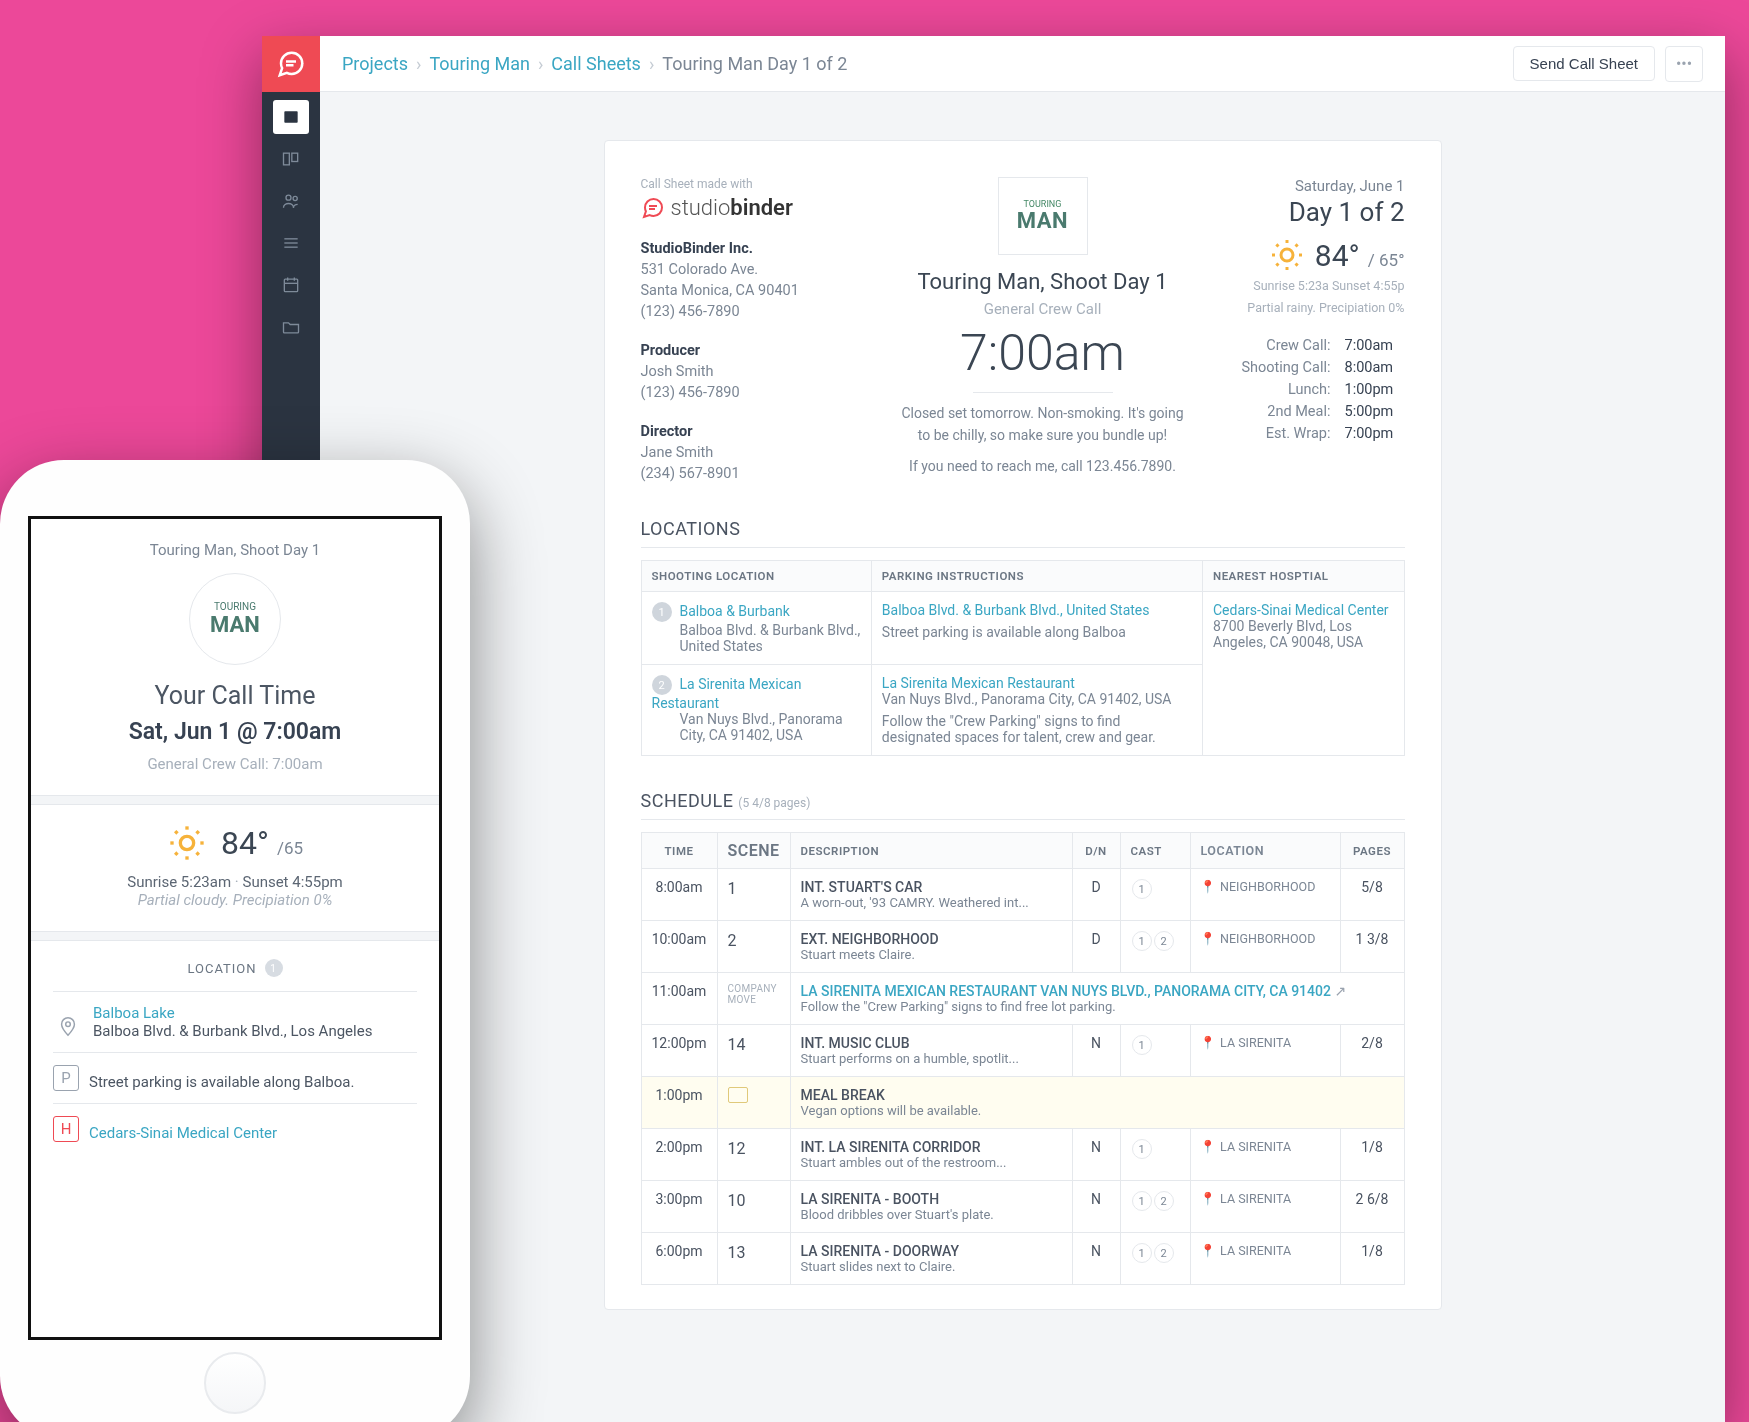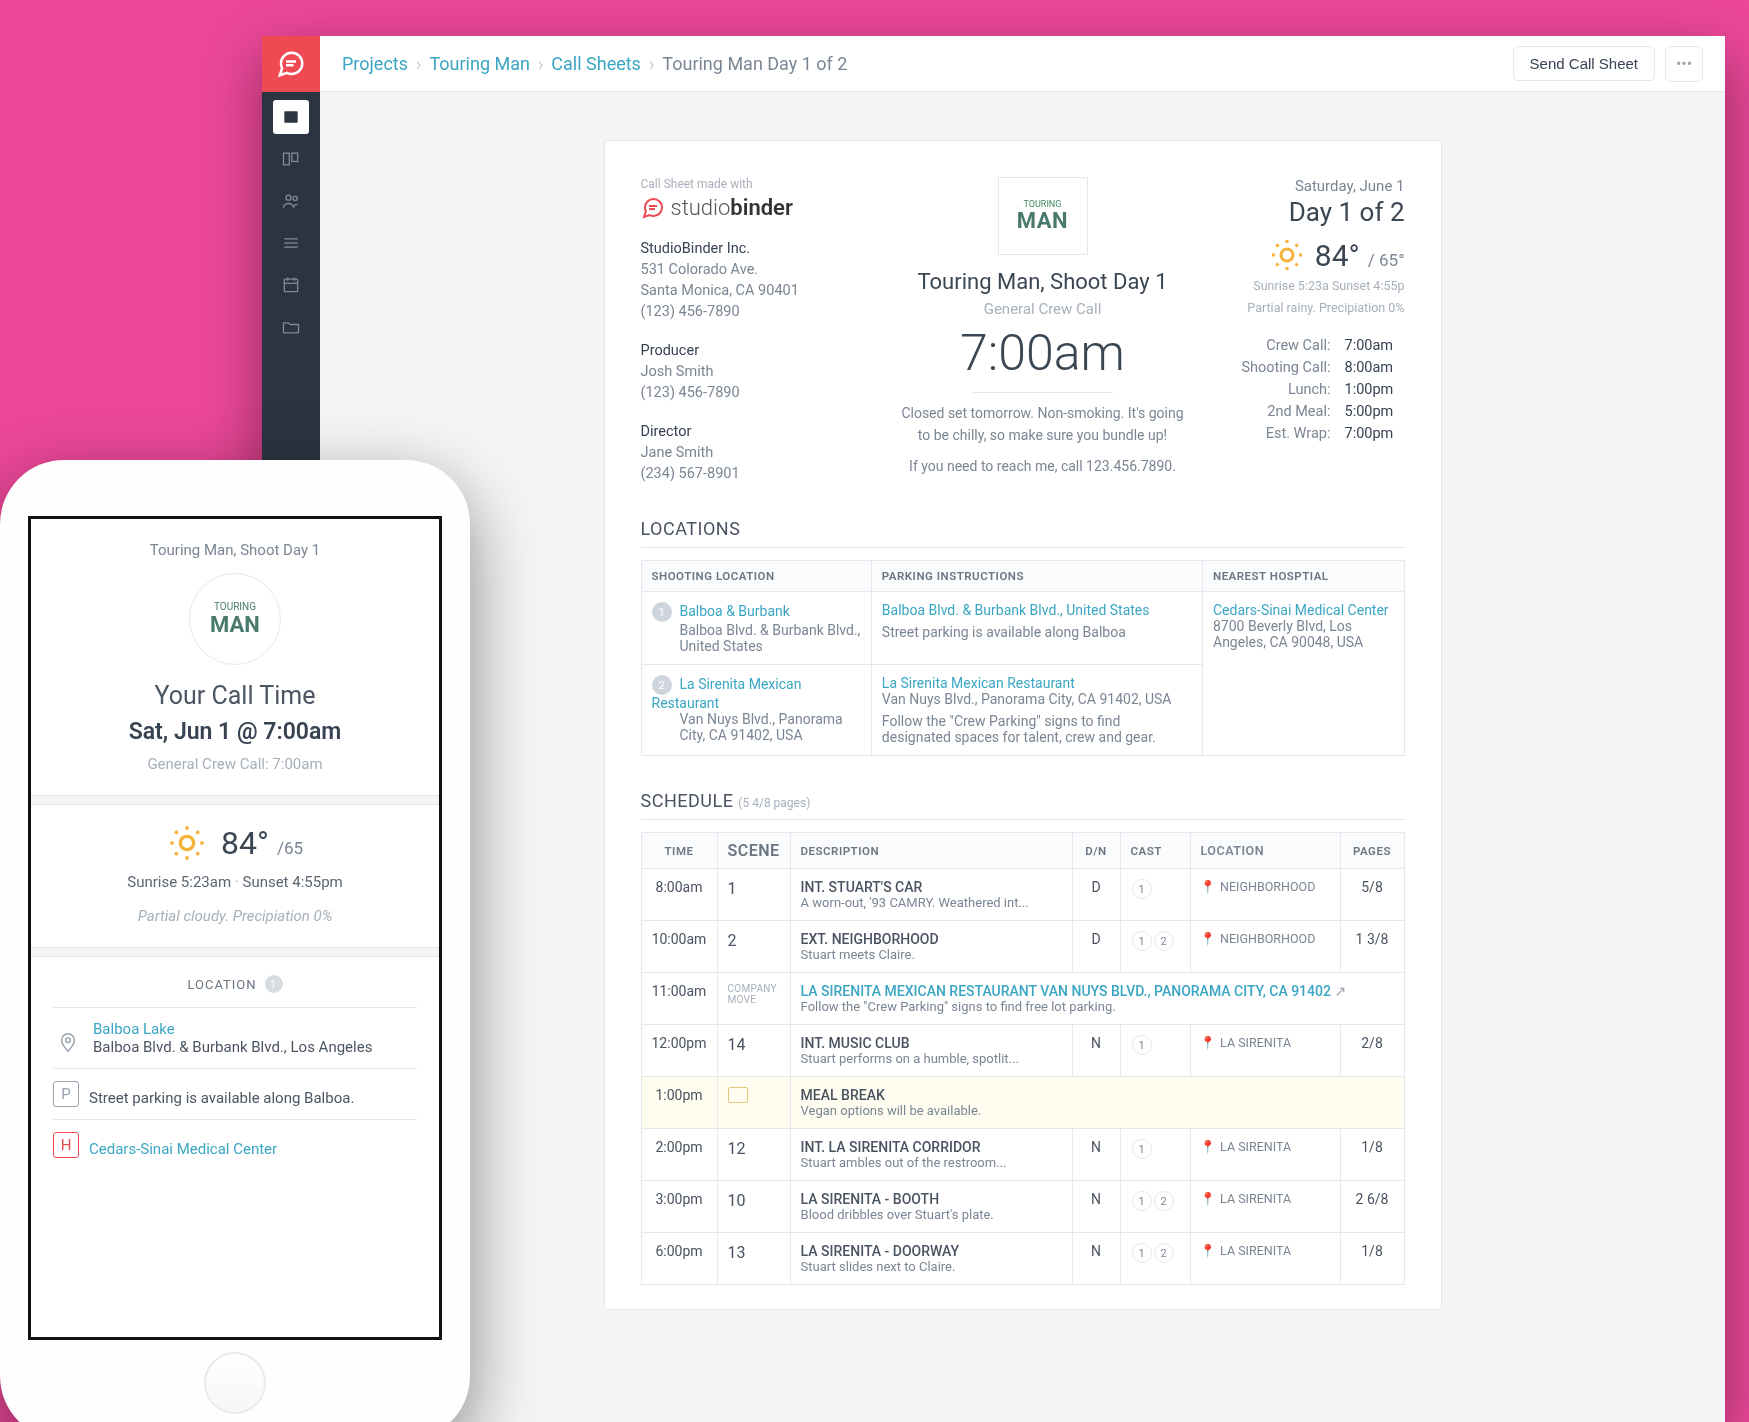--- a/index.html
+++ b/index.html
@@ -42,21 +42,21 @@
 .sheet{margin:48px auto 0;width:838px;background:#fff;border:1px solid var(--line);border-radius:4px;padding:36px 36px 24px}
 
 .headgrid{display:grid;grid-template-columns:260px 1fr 220px;}
 
 .madewith{font-size:12px;color:var(--ink-softer)}
 .sb-logo{display:flex;align-items:center;gap:6px;font-size:22px;margin-top:4px}
 .sb-logo .chaticon{width:24px;height:24px;color:var(--accent)}
 .sb-logo .thin{font-weight:300;color:#555}
 .sb-logo .bold{font-weight:600;color:#333}
 .block{margin-top:18px;font-size:14.5px;line-height:1.45}
-.block .label{font-weight:400}
+.block .label{font-weight:700}
 .block .sub{color:var(--ink-soft)}
 
 .center{text-align:center}
 .poster{margin:0 auto;width:90px;height:78px;border:1px solid var(--line);display:flex;align-items:center;justify-content:center;font-size:11px;color:#5a8;line-height:1.05}
 .poster .t1{font-size:9px;color:#486}
 .poster .t2{font-size:22px;font-weight:700;letter-spacing:.5px;color:#4a7a6e}
 .shoottitle{margin-top:14px;font-size:22px;color:#3b4653}
 .crewcall{margin-top:6px;color:var(--ink-softer);font-size:15px}
 .bigtime{font-size:50px;font-weight:300;margin-top:6px;color:#3b4653}
 .centerhr{width:140px;border-top:1px solid var(--line);margin:10px auto}
@@ -113,21 +113,21 @@
 .pposter .t1{font-size:10px}
 .pposter .t2{font-size:22px;font-weight:700}
 .yct{font-size:25px;color:#4c5663}
 .ydt{font-size:23px;font-weight:600;margin-top:8px}
 .ygc{color:var(--ink-softer);font-size:15px;margin-top:10px;padding-bottom:22px}
 .pdiv{height:10px;background:var(--bg);border-top:1px solid var(--line);border-bottom:1px solid var(--line);margin:0 -22px}
 .pweather{display:flex;align-items:center;justify-content:center;gap:14px;padding-top:18px}
 .pweather .hi{font-size:32px}
 .psun{font-size:15px;color:#5c6673;margin-top:10px}
 .psun .dot{color:var(--ink-softer)}
-.pcloud{font-size:15px;font-style:italic;color:var(--ink-softer);margin-top:16px;padding-bottom:22px}
+.pcloud{font-size:15px;font-style:italic;color:var(--ink-softer);margin-top:0;padding-bottom:22px}
 .ploctitle{font-size:13px;letter-spacing:1px;color:#6b7683;display:flex;align-items:center;justify-content:center;gap:8px;padding-top:18px;padding-bottom:14px}
 .ploctitle .badge{display:inline-flex;width:18px;height:18px;border-radius:50%;background:#d7dce2;color:#fff;font-size:10px;align-items:center;justify-content:center}
 .prow{display:flex;align-items:flex-end;gap:10px;padding:12px 0;border-top:1px solid var(--line);text-align:left}
 .prow:first-of-type{border-top:none}
 .prow .ic{width:30px;display:flex;align-items:center;justify-content:center;color:#9aa3af;font-size:22px}
 .prow .ic.box{border:1.5px solid #9aa3af;border-radius:3px;width:26px;height:26px;font-size:15px}
 .prow .ic.red{border-color:var(--accent);color:var(--accent)}
 .prow .txt{flex:1;font-size:15px}
 .prow .t{color:var(--brand)}
 .prow .s{color:#4c5663}

